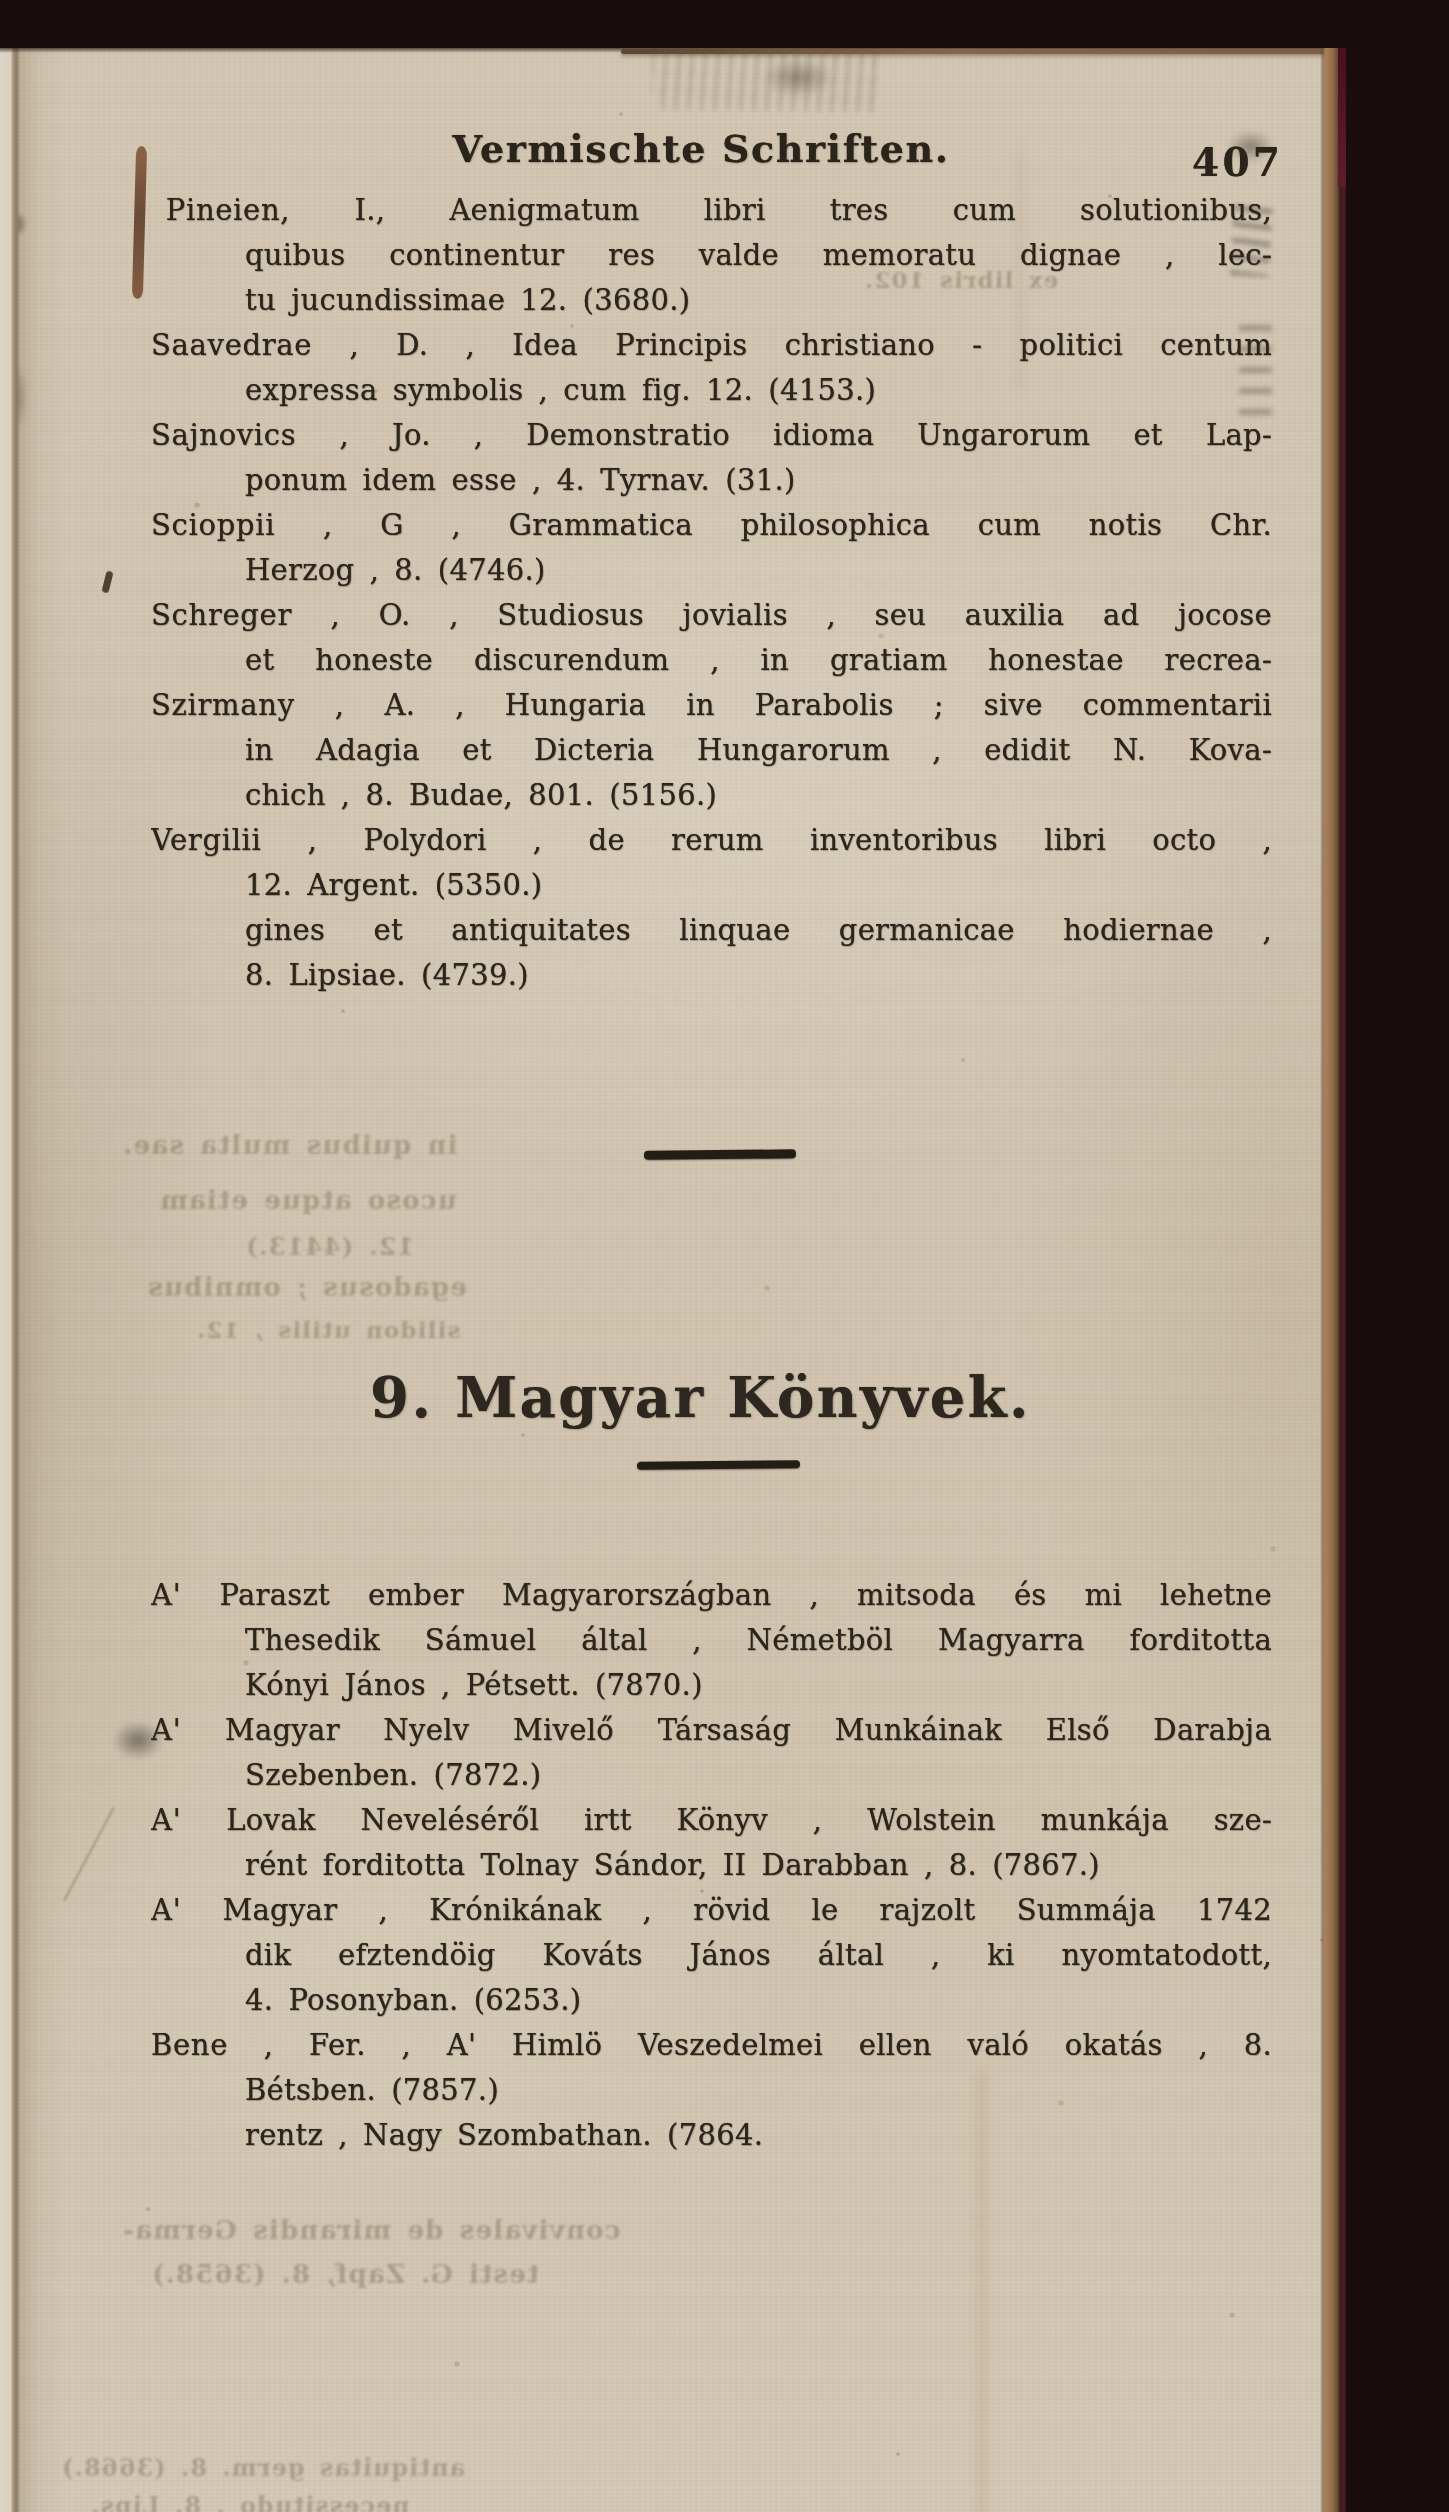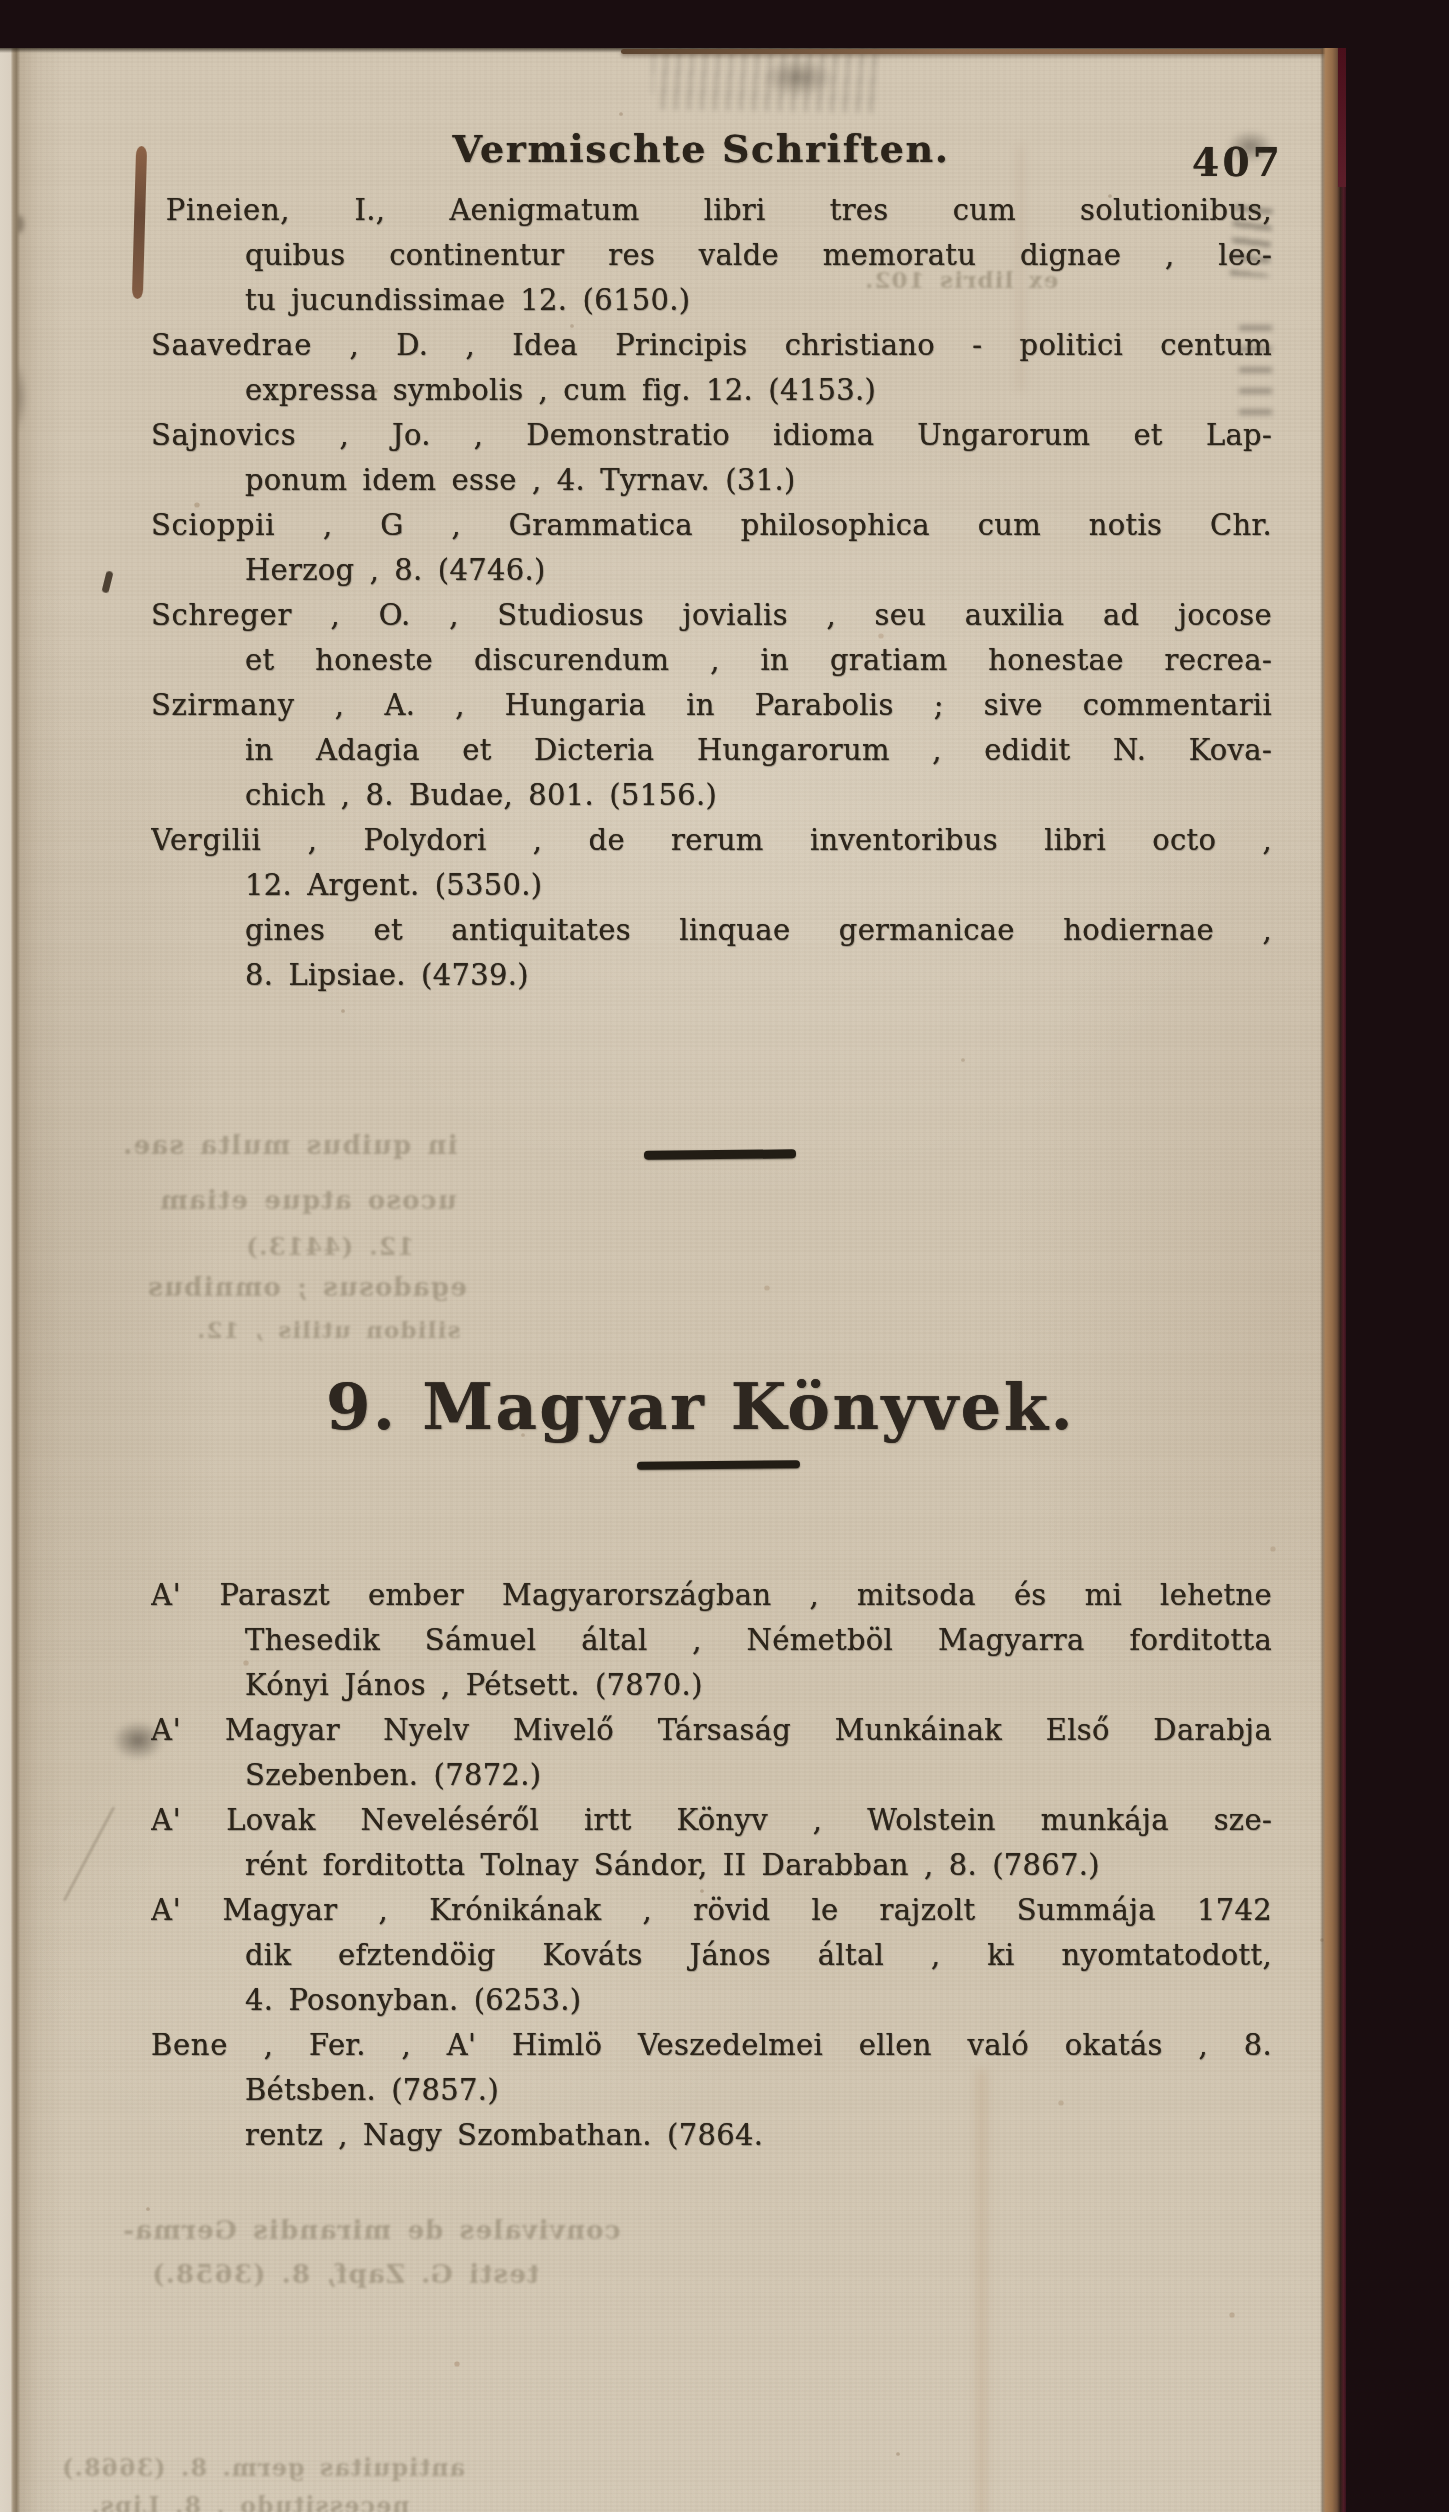--- a/index.html
+++ b/index.html
@@ -39,21 +39,21 @@
   .block-latin{top:140px;}
   .block-hu{top:1525px;}
   .line{height:45px;line-height:45px;white-space:nowrap;letter-spacing:0.3px;}
   .line.full{white-space:normal;text-align:justify;text-align-last:justify;word-spacing:3.3px;height:45px;overflow:hidden;}
   .line.short{word-spacing:5.7px;}
   .line.cont{padding-left:94px;}
   .line.cont.full{padding-left:94px;}
   .line.lead-indent{padding-left:14.7px;}
   .lead-word{font-weight:400;letter-spacing:0.7px;}
   .section-heading{position:absolute;left:293px;top:1278px;width:815px;text-align:center;
-    font-size:64px;font-weight:700;letter-spacing:2.4px;color:#2e2720;
+    font-size:56px;font-weight:700;letter-spacing:2.4px;color:#2e2720;
     text-shadow:0 0 0.8px rgba(44,36,26,0.8),1.2px 1.2px 1.6px rgba(44,36,26,0.22);}
   .divider{position:absolute;left:644px;width:152px;height:9px;background:#221d15;border-radius:4.1px;
     transform:rotate(-0.5deg);box-shadow:0 0.8px 1.6px rgba(30,25,18,0.5);}
   .divider.d1{top:1102px;}
   .divider.d2{top:1413px;width:163px;left:637px;height:8.2px;}
   
   .ghost{position:absolute;transform:scaleX(-1);color:rgba(98,84,62,0.34);filter:blur(1.3px);
     font-size:25px;font-weight:700;letter-spacing:1.2px;white-space:nowrap;word-spacing:4.9px;}
   
   .pen-stroke{position:absolute;left:134px;top:98px;width:11.4px;height:153px;border-radius:6.5px/11.4px;
@@ -110,21 +110,21 @@
   <div class="specks"></div>
   <div class="streak-vert"></div>
   <div class="streak-vert2"></div>
 
   <div class="running-title">Vermischte Schriften.</div>
   <div class="page-number">407</div>
 
   <section class="block block-latin" id="latin-block">
       <div class="line full lead-indent"><span class="lead-word">Pineien,</span> I., Aenigmatum libri tres cum solutionibus,</div>
       <div class="line cont full">quibus continentur res valde memoratu dignae , lec-</div>
-      <div class="line cont short">tu jucundissimae 12. (6150.)</div>
+      <div class="line cont short">tu jucundissimae 12. (3680.)</div>
       <div class="line full"><span class="lead-word">Saavedrae</span> , D. , Idea Principis christiano - politici centum</div>
       <div class="line cont short">expressa symbolis , cum fig. 12. (4153.)</div>
       <div class="line full"><span class="lead-word">Sajnovics</span> , Jo. , Demonstratio idioma Ungarorum et Lap-</div>
       <div class="line cont short">ponum idem esse , 4. Tyrnav. (31.)</div>
       <div class="line full"><span class="lead-word">Scioppii</span> , G , Grammatica philosophica cum notis Chr.</div>
       <div class="line cont short">Herzog , 8. (4746.)</div>
       <div class="line full"><span class="lead-word">Schreger</span> , O. , Studiosus jovialis , seu auxilia ad jocose</div>
       <div class="line cont full">et honeste discurendum , in gratiam honestae recrea-</div>
       <div class="line full"><span class="lead-word">Szirmany</span> , A. , Hungaria in Parabolis ; sive commentarii</div>
       <div class="line cont full">in Adagia et Dicteria Hungarorum , edidit N. Kova-</div>

